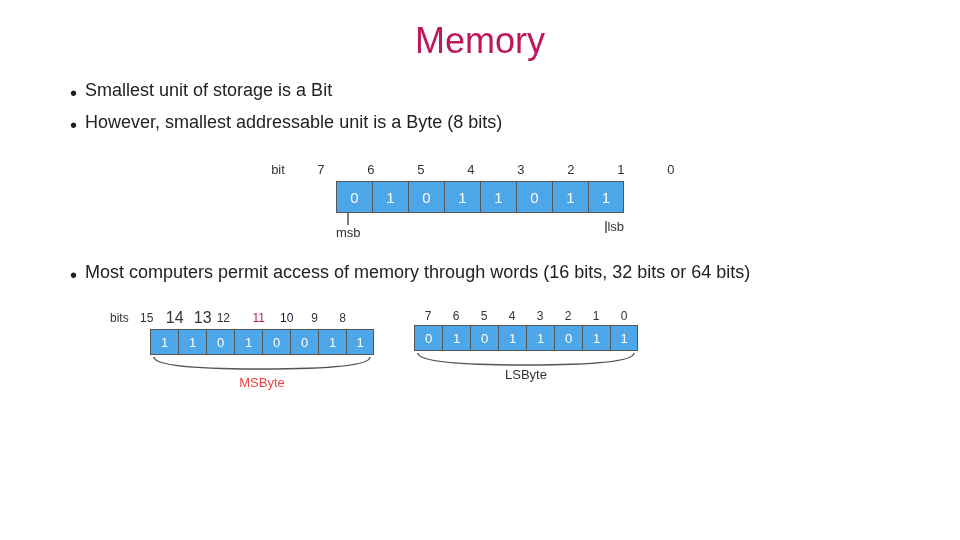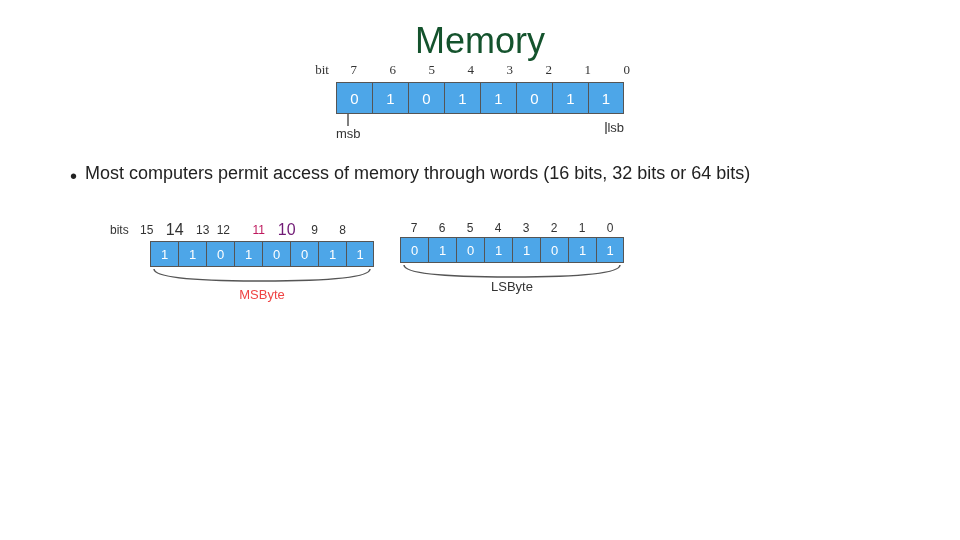--- a/index.html
+++ b/index.html
@@ -19,21 +19,22 @@
       display: flex;
       flex-direction: column;
       align-items: flex-start;
     }
 
     .title {
       width: 100%;
       text-align: center;
       font-size: 36px;
       font-weight: 400;
-      color: #14532d;
+      margin-bottom: 18px;
+      color: #be185d;
     }
 
     .bullet-list {
       list-style: none;
       margin-bottom: 18px;
       padding-left: 10px;
     }
 
     .bullet-list li {
       font-size: 18px;
@@ -53,25 +54,24 @@
     .byte-diagram-wrapper {
       width: 100%;
       display: flex;
       flex-direction: column;
       align-items: center;
       margin-bottom: 22px;
     }
 
     .bit-labels {
       display: flex;
-      gap: 3px;
+      gap: 14px;
       margin-bottom: 4px;
       font-size: 13px;
       color: #333;
-      font-family: Liberation Serif, serif;
     }
 
     .bit-label-prefix {
       margin-right: 4px;
       font-size: 13px;
     }
 
     .bit-label-cell {
       width: 36px;
       text-align: center;
@@ -111,38 +111,46 @@
       font-weight: 500;
       color: #fff;
     }
 
     .word-data-cell:not(:last-child) {
       border-right: none;
     }
 
     .word-full-row {
       display: flex;
-      gap: 16px;
+      gap: 30px;
       align-items: flex-start;
       margin-left: 50px;
-      margin-top: 16px;
+      margin-top: 5px;
     }
 
     .half-block {
       display: flex;
       flex-direction: column;
       align-items: center;
     }
   </style>
 </head>
 <body>
 
 <div class="page">
   <h1 class="title">Memory</h1>
 
+  <ul class="bullet-list">
+    <li>
+      <span>Smallest unit of storage is a Bit</span>
+    </li>
+    <li>
+      <span>However, smallest addressable unit is a Byte (8 bits)</span>
+    </li>
+  </ul>
 
   <div class="byte-diagram-wrapper">
     <div class="bit-labels">
       <span class="bit-label-prefix">bit</span>
       <span class="bit-label-cell">7</span>
       <span class="bit-label-cell">6</span>
       <span class="bit-label-cell">5</span>
       <span class="bit-label-cell">4</span>
       <span class="bit-label-cell">3</span>
       <span class="bit-label-cell">2</span>
@@ -183,24 +191,24 @@
   </ul>
 
   <div class="word-full-row">
 
     <div class="half-block">
 
       <div style="display:flex; align-items:center; margin-bottom:2px; align-self:flex-start;">
         <span style="font-size:12px;color:#333;margin-right:4px;">bits</span>
         <span style="font-size:12px;color:#333;width:28px;text-align:center;">15</span>
         <span style="font-size:16px;color:#333;width:28px;text-align:center;">14</span>
-        <span style="font-size:12px;color:#333;width:28px;text-align:center;">13</span>
+        <span style="font-size:16px;color:#333;width:28px;text-align:center;">13</span>
         <span style="font-size:12px;color:#333;width:28px;">12</span>
         <span style="font-size:12px;color:#be185d;width:28px;text-align:center;">11</span>
-        <span style="font-size:16px;color:#701a75;width:28px;text-align:center;">10</span>
+        <span style="font-size:12px;color:#0f172a;width:28px;text-align:center;">10</span>
         <span style="font-size:12px;color:#333;width:28px;text-align:center;">9</span>
         <span style="font-size:12px;color:#333;width:28px;text-align:center;">8</span>
       </div>
 
       <div style="display:flex; align-self:flex-start; margin-left:40px;">
         <div class="word-data-cell">1</div>
         <div class="word-data-cell">1</div>
         <div class="word-data-cell">0</div>
         <div class="word-data-cell">1</div>
         <div class="word-data-cell">0</div>

